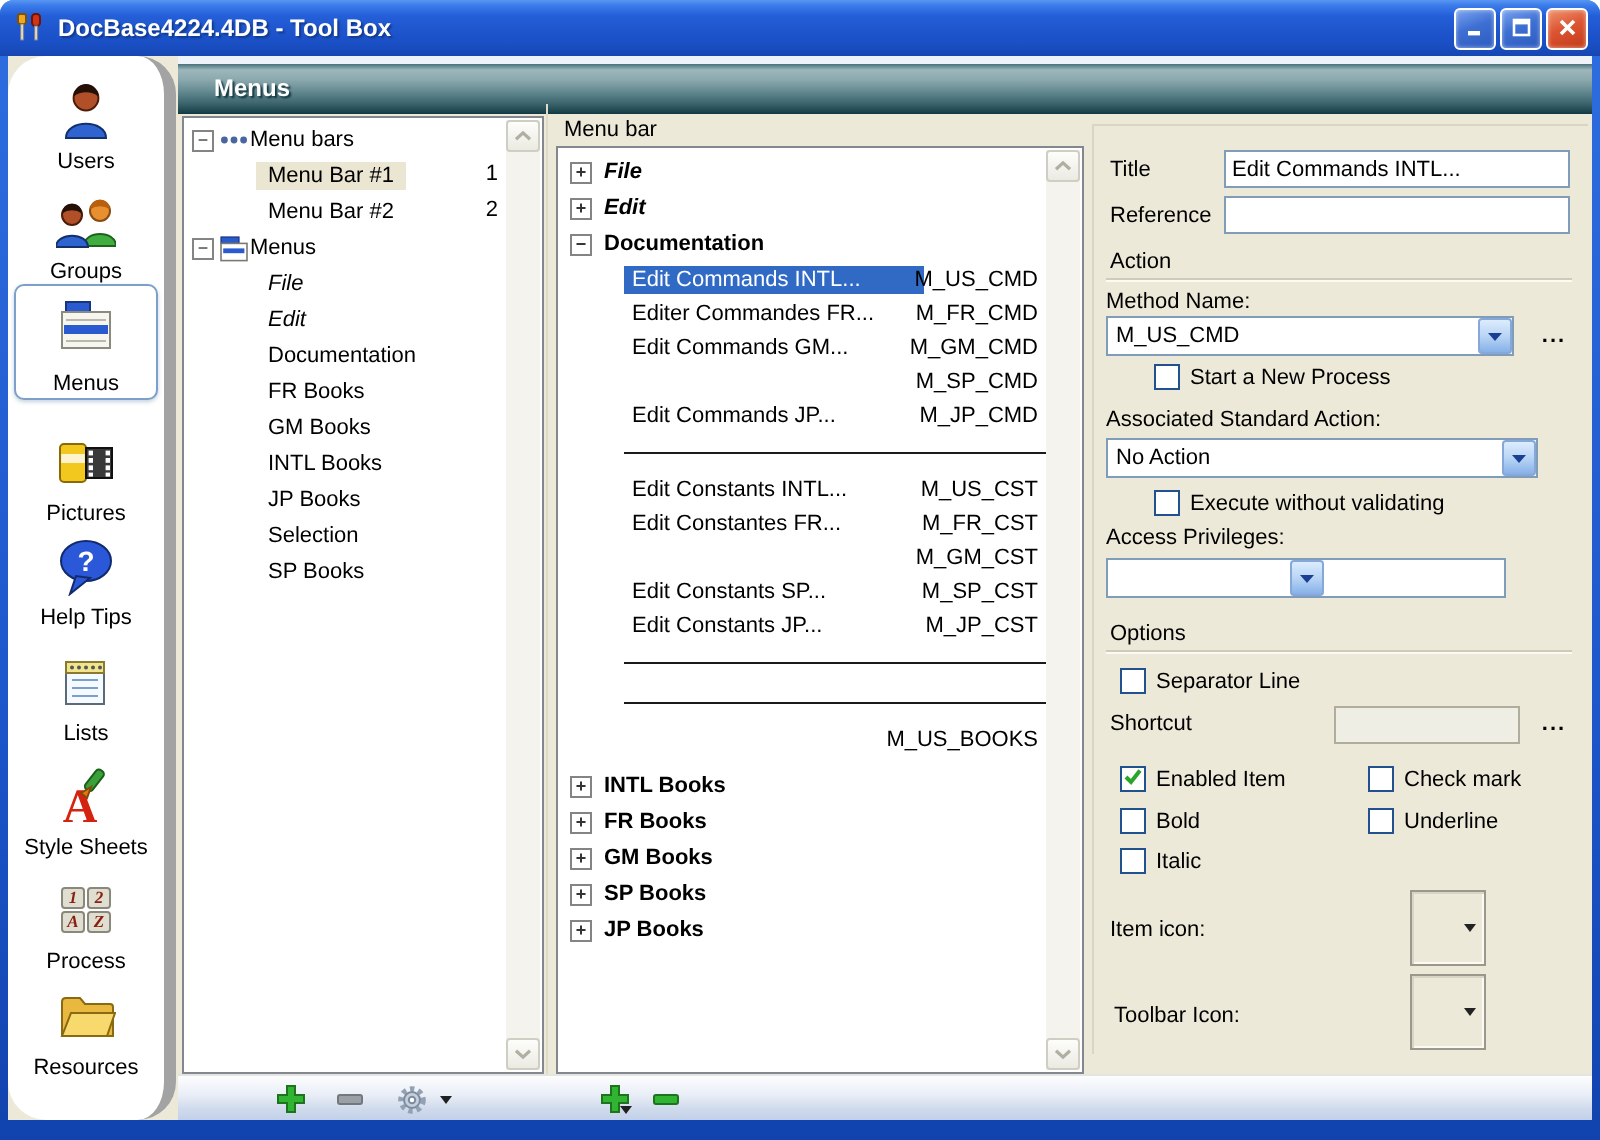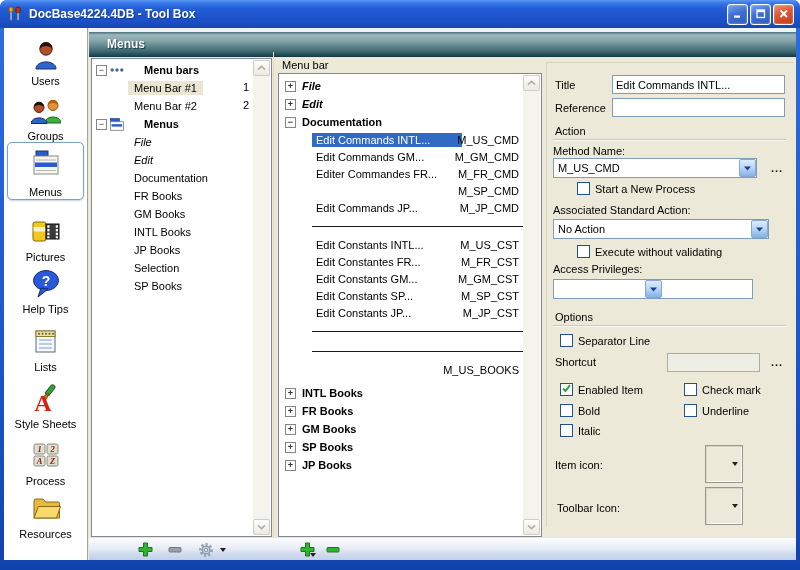--- a/index.html
+++ b/index.html
@@ -14,39 +14,39 @@
     display:flex;align-items:center;padding:0 6px;}
   .titlebar .app-ic{width:18px;height:18px;margin-right:5px;display:flex;align-items:center;justify-content:center;}
   .titlebar .ttl{color:#fff;font-weight:bold;font-size:12px;text-shadow:1px 1px 1px #123a8a;flex:1;white-space:nowrap;}
   .winbtns{display:flex;gap:2px;}
   .wbtn{width:21px;height:21px;border:1px solid #fff;border-radius:3px;display:flex;align-items:center;justify-content:center;
     background:linear-gradient(160deg,#7ba4ef 0%,#3e6fd3 45%,#2d5bc0 100%);box-shadow:inset 0 0 2px rgba(255,255,255,.6);}
   .wbtn.close{background:linear-gradient(160deg,#f0926f 0%,#dd5634 45%,#c23a18 100%);}
   
   .body{position:absolute;left:4px;top:28px;right:4px;bottom:10px;background:#ece9d8;overflow:hidden;}
   
-  .sidebar{position:absolute;left:0;top:0;width:84px;bottom:0;background:#fff;border-right:1px solid #a3a3a3;}
+  .sidebar{position:absolute;left:0;top:0;width:84px;bottom:0;background:#fff;border-right:6px solid #a3a3a3;border-radius:19px;}
   .side-item{position:absolute;left:3px;right:3px;height:52px;display:flex;flex-direction:column;align-items:center;justify-content:flex-end;cursor:default;}
   .side-item .lbl{font-size:11px;line-height:14px;white-space:nowrap;}
   .side-item .ic{flex:1;display:flex;align-items:center;justify-content:center;}
   .side-item.selected{border:1px solid #7da0c8;border-radius:5px;background:#fff;height:58px;box-shadow:0 1px 2px rgba(90,120,160,.35);}
   
   .content{position:absolute;left:85px;top:0;right:0;bottom:0;background:#ece9d8;}
   .topstrip{position:absolute;left:0;top:0;right:0;height:4px;background:#eef3f9;}
   .header{position:absolute;left:0;top:4px;right:0;height:25px;
     background:linear-gradient(180deg,#48707a 0%,#9db7bb 12%,#8aa8ad 32%,#62888f 56%,#3d666f 78%,#1c454e 95%,#103843 100%);
     color:#fff;font-weight:bold;font-size:12px;line-height:25px;padding-left:18px;text-shadow:1px 1px 1px #10343c;}
   
   .panel-white{background:#fff;border:1px solid #828790;}
   .left-panel{position:absolute;left:2px;top:30px;width:181px;height:479px;}
   .lt-rows{position:absolute;left:1px;top:2px;right:18px;bottom:1px;overflow:hidden;}
   .lt-row{position:relative;height:18px;display:flex;align-items:center;white-space:nowrap;}
   .lt-row .exp{margin-left:3px;}
   .lt-row .nico{margin-left:3px;display:flex;}
-  .lt-row .rlbl{margin-left:20px;font-weight:bold;}
+  .lt-row .rlbl{margin-left:1px;font-weight:normal;}
   .lt-row .clbl{margin-left:35px;padding:1px 6px;}
   .lt-row .clbl.hl{background:#eae6d2;}
   .lt-row .clbl.it{font-style:italic;}
   .lt-row .num{position:absolute;right:4px;top:2px;}
   .exp{width:11px;height:11px;border:1px solid #848484;background:#fff;font-size:9px;line-height:9px;text-align:center;color:#333;flex:0 0 11px;}
   
   .mid-group{position:absolute;left:184px;top:24px;width:269px;height:485px;border-left:1px solid #dedbc8;}
   .mid-label{position:absolute;left:8px;top:7px;}
   .mid-list{position:absolute;left:4px;right:0;top:21px;bottom:0;}
   .mt-rows{position:absolute;left:1px;top:3px;right:18px;bottom:1px;overflow:hidden;}
@@ -344,45 +344,44 @@
               </div>
               <div class="mt-row top">
                 <span class="exp">−</span>
                 <span class="tlbl">Documentation</span>
               </div>
               <div class="mt-row item selected">
                 <span class="ilbl">Edit Commands INTL...</span>
                 <span class="meth">M_US_CMD</span>
               </div>
               <div class="mt-row item">
+                <span class="ilbl">Editer Commandes FR...</span>
+                <span class="meth">M_FR_CMD</span>
+              </div>
+              <div class="mt-row item">
                 <span class="ilbl">Edit Commands GM...</span>
                 <span class="meth">M_GM_CMD</span>
               </div>
               <div class="mt-row item">
-                <span class="ilbl">Editer Commandes FR...</span>
-                <span class="meth">M_FR_CMD</span>
-              </div>
-              <div class="mt-row item">
                 <span class="meth">M_SP_CMD</span>
               </div>
               <div class="mt-row item">
                 <span class="ilbl">Edit Commands JP...</span>
                 <span class="meth">M_JP_CMD</span>
               </div>
               <div class="mt-sep"></div>
               <div class="mt-row item">
                 <span class="ilbl">Edit Constants INTL...</span>
                 <span class="meth">M_US_CST</span>
               </div>
               <div class="mt-row item">
                 <span class="ilbl">Edit Constantes FR...</span>
                 <span class="meth">M_FR_CST</span>
               </div>
               <div class="mt-row item">
-                <span class="ilbl">Edit Constants GM...</span>
                 <span class="meth">M_GM_CST</span>
               </div>
               <div class="mt-row item">
                 <span class="ilbl">Edit Constants SP...</span>
                 <span class="meth">M_SP_CST</span>
               </div>
               <div class="mt-row item">
                 <span class="ilbl">Edit Constants JP...</span>
                 <span class="meth">M_JP_CST</span>
               </div>

